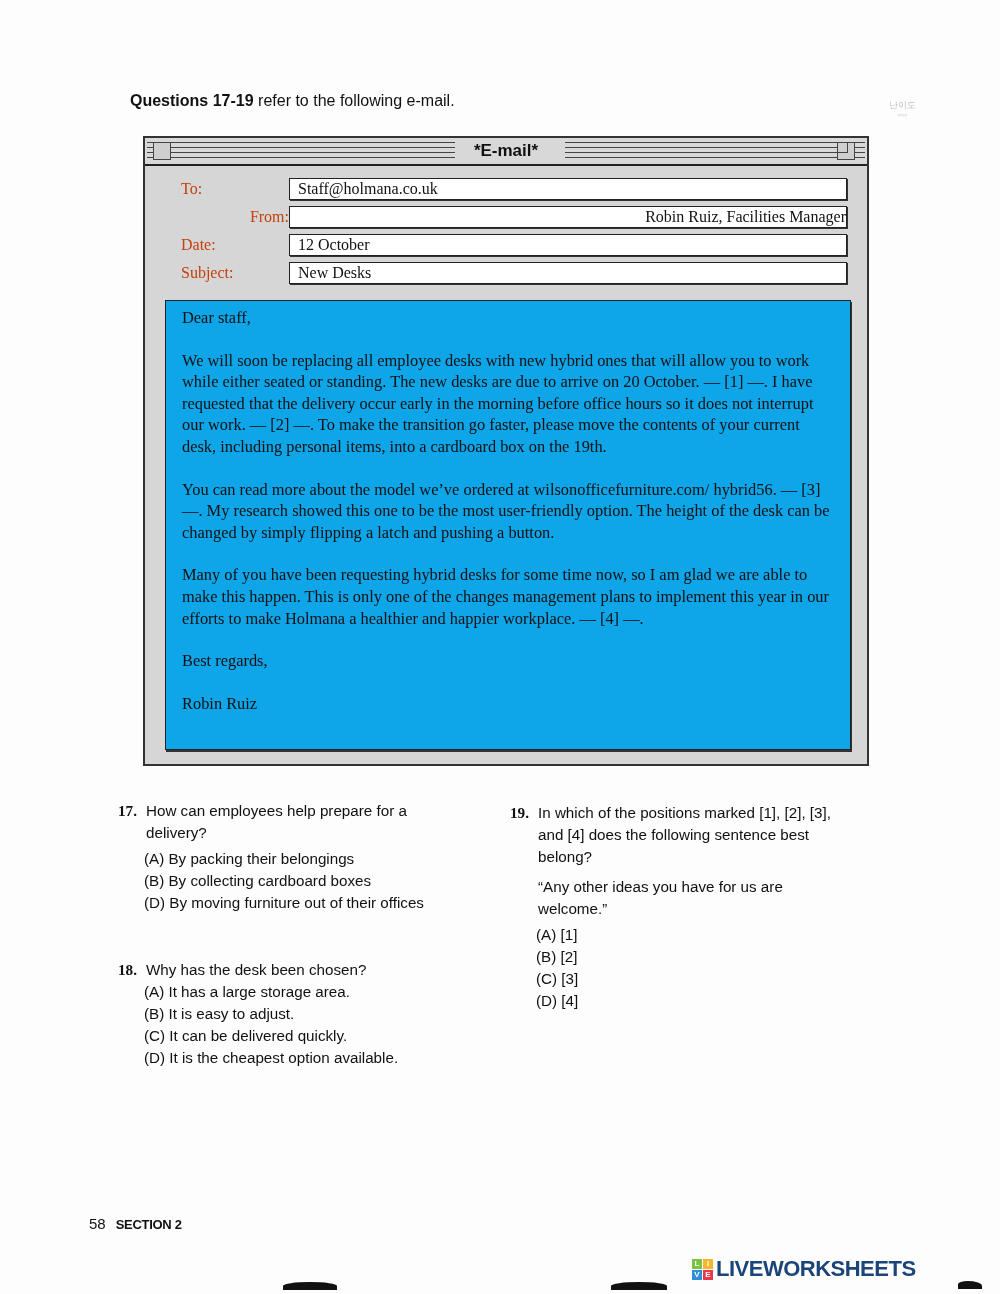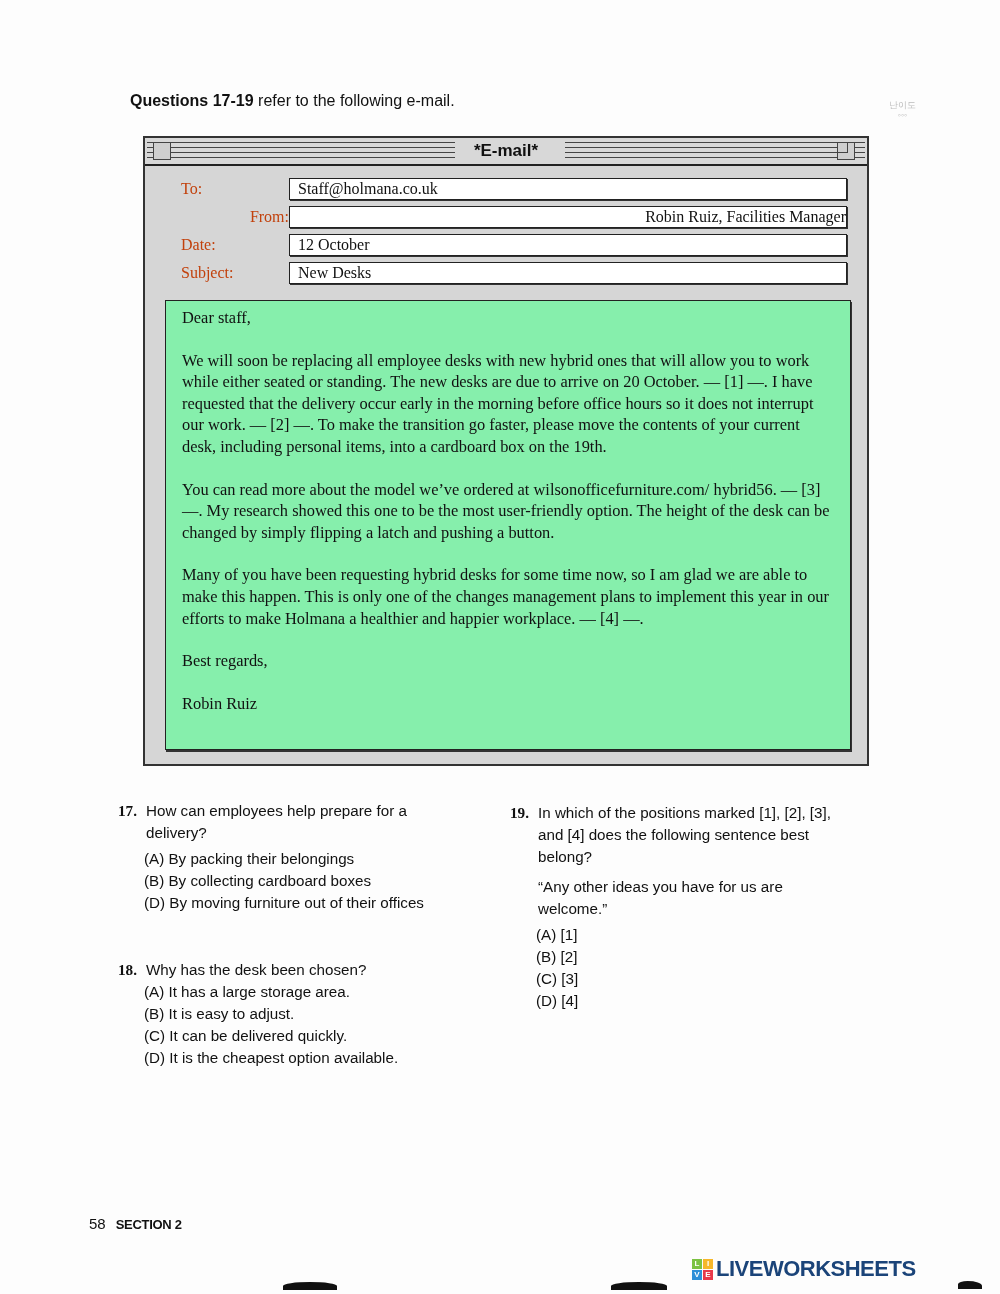--- a/index.html
+++ b/index.html
@@ -58,21 +58,21 @@
   }
   .hdr-row .label { width: 108px; color: #c2410c; }
   .hdr-row .field {
     flex: 1; height: 20px; background: #fff; border: 1.5px solid #222;
     box-shadow: 1px 1px 0 #333; padding-left: 8px; line-height: 20px;
     color: #111;
   }
 
   .body-box {
     position: absolute; left: 20px; top: 162px; width: 686px; height: 450px;
-    background: #86efac; border: 1.5px solid #222; box-shadow: 1px 2px 0 #333;
+    background: #0ea5e9; border: 1.5px solid #222; box-shadow: 1px 2px 0 #333;
     box-sizing: border-box; padding: 6px 16px 0 16px;
     font-family: "Liberation Serif", serif; font-size: 16.4px; line-height: 21.6px;
     color: #111;
   }
   .body-box p { margin: 0; }
   .body-box .gap { height: 21px; }
 
   
   .q {
     position: absolute; font-size: 15.2px; line-height: 22px; color: #111;

